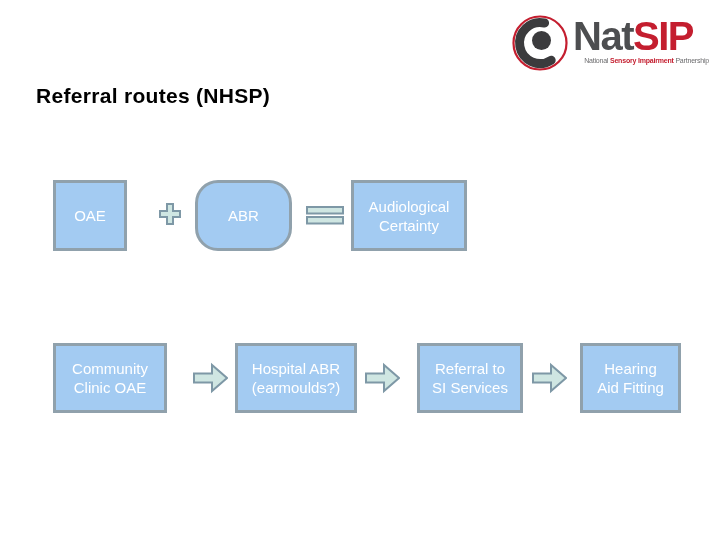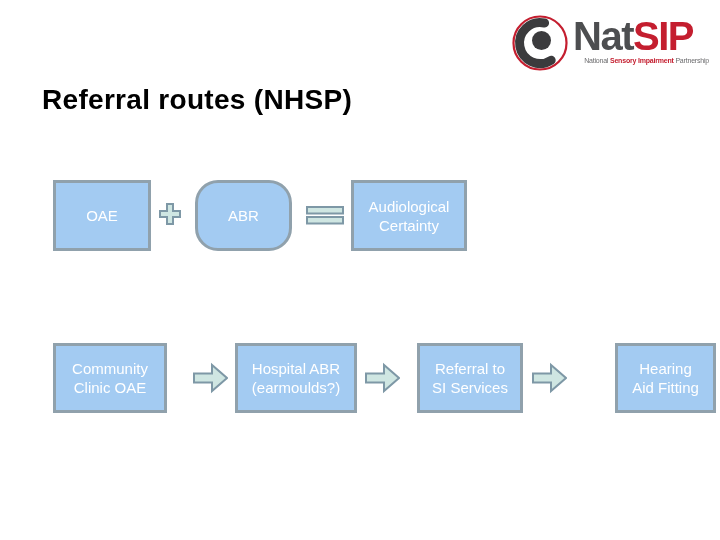--- a/index.html
+++ b/index.html
@@ -8,23 +8,23 @@
     width: 720px;
     height: 540px;
     background: #ffffff;
     overflow: hidden;
     font-family: "Liberation Sans", sans-serif;
   }
 
   
   .page-title {
     position: absolute;
-    left: 42px;
+    left: 36px;
     top: 84px;
-    font-size: 28px;
+    font-size: 21px;
     font-weight: bold;
     color: var(--title_color);
     letter-spacing: 0.3px;
     white-space: nowrap;
   }
 
   
   .logo {
     position: absolute;
     left: 511px;
@@ -61,27 +61,27 @@
     border: 3px solid var(--box_border);
     color: var(--box_text);
     font-size: 15px;
     line-height: 19px;
     display: flex;
     align-items: center;
     justify-content: center;
     text-align: center;
     white-space: pre-line;
   }
-  #box-oae        { left: 53px;  top: 180px; width: 98px;  height: 71px; }
+  #box-oae        { left: 53px;  top: 180px; width: 74px;  height: 71px; }
   #box-abr        { left: 195px; top: 180px; width: 97px;  height: 71px; border-radius: 23px; }
   #box-aud        { left: 351px; top: 180px; width: 116px; height: 71px; }
   #box-community  { left: 53px;  top: 343px; width: 114px; height: 70px; }
   #box-hospital   { left: 235px; top: 343px; width: 122px; height: 70px; }
   #box-referral   { left: 417px; top: 343px; width: 106px; height: 70px; }
-  #box-hearing    { left: 580px; top: 343px; width: 101px; height: 70px; margin-left: 35px; }
+  #box-hearing    { left: 580px; top: 343px; width: 101px; height: 70px; }
 
   
   .op { position: absolute; display: block; }
   #op-plus   { left: 158px; top: 202px; }
   #op-equals { left: 306px; top: 206px; }
   #arrow-1   { left: 193px; top: 362px; }
   #arrow-2   { left: 365px; top: 362px; }
   #arrow-3   { left: 532px; top: 362px; }
   .connector-shape {
     fill: var(--connector_fill);

